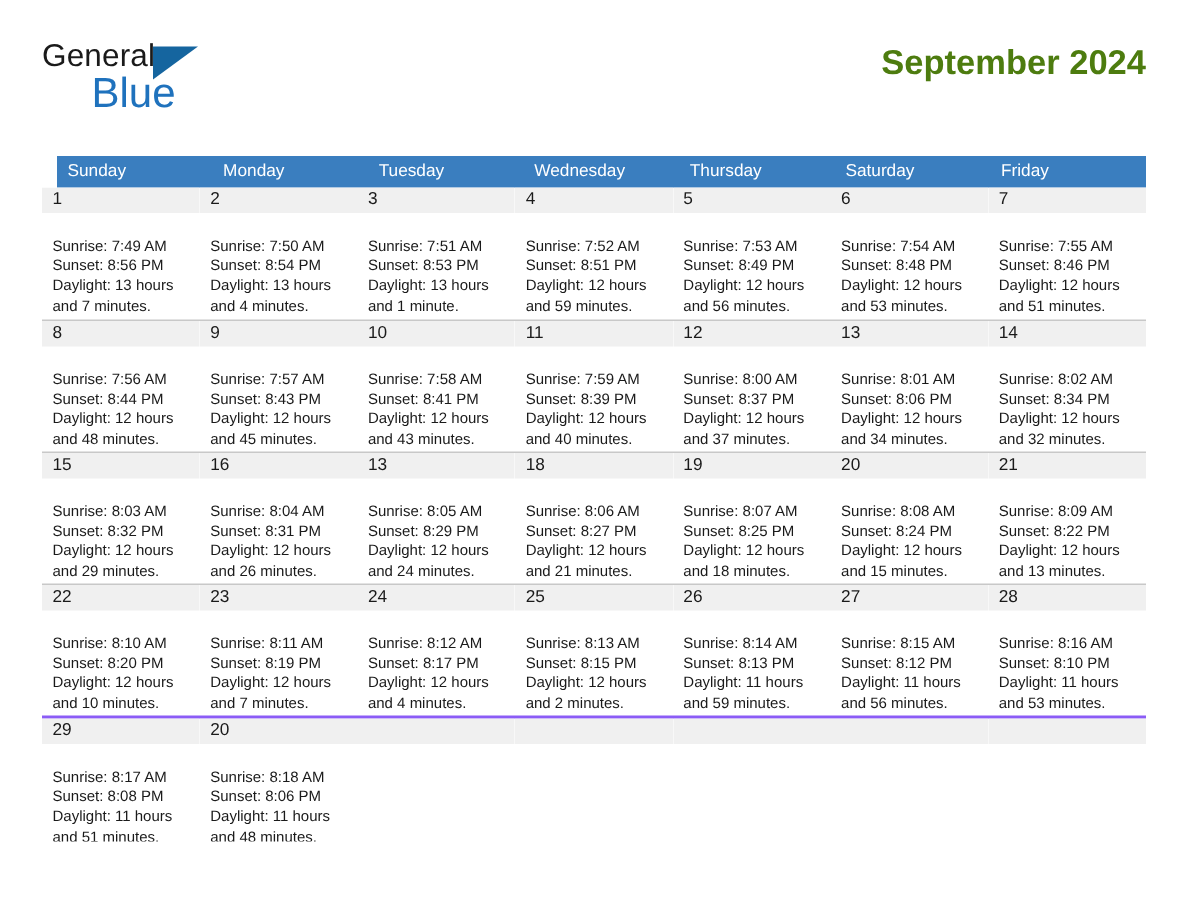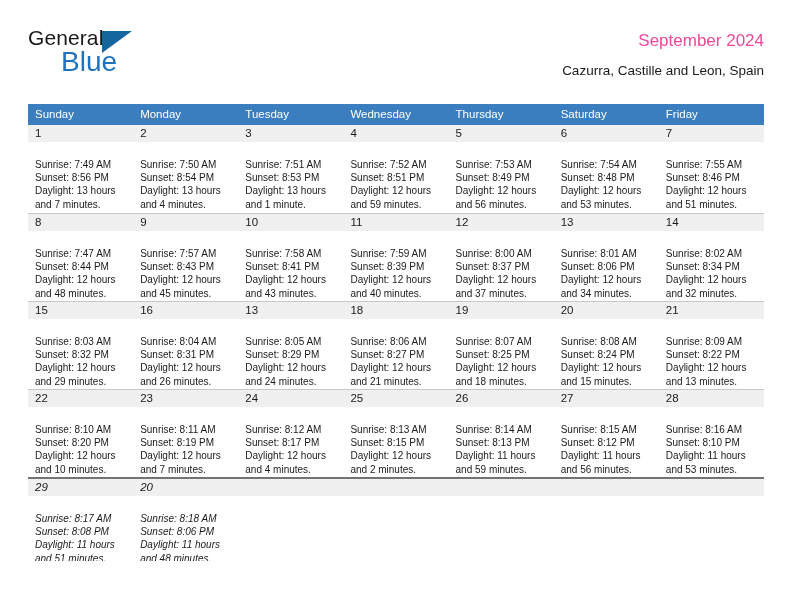--- a/index.html
+++ b/index.html
@@ -63,23 +63,23 @@
     border-bottom: 22px solid transparent;
   }
 
   .title-wrap {
     position: absolute;
     right: 0;
     top: 0;
     text-align: right;
   }
   .cal-title {
-    font-size: 17px;
-    font-weight: normal;
-    color: #ec4899;
+    font-size: 23px;
+    font-weight: bold;
+    color: #4d7c0f;
     line-height: 30px;
     white-space: nowrap;
   }
   .cal-subtitle {
     margin-top: 7px;
     font-size: 13.5px;
     color: #1a1a1a;
     line-height: 16px;
     white-space: nowrap;
   }
@@ -88,20 +88,21 @@
   .calendar {
     position: absolute;
     left: 28px;
     top: 104px;
     width: 736px;
   }
   .weekday-row {
     display: flex;
     background: #3a7ebf;
     height: 21px;
+    margin-left: 10px;
   }
   .weekday {
     flex: 1 1 0;
     color: #ffffff;
     font-size: 11.5px;
     line-height: 21px;
     padding-left: 7px;
     box-sizing: border-box;
     white-space: nowrap;
     overflow: hidden;
@@ -109,23 +110,22 @@
   .week-row {
     display: flex;
     border-top: 1px solid #c8c8c8;
     height: 88px;
     box-sizing: border-box;
   }
   .week-row.first {
     border-top: none;
   }
   .week-row.last {
-    border-top: 2px solid #737373;
+    border-top: 2px solid #8b5cf6;
     height: 84px;
-    font-style: italic;
   }
   .day-cell {
     flex: 1 1 0;
     box-sizing: border-box;
     position: relative;
     overflow: hidden;
   }
   .daynum-band {
     height: 17px;
     background: #f0f0f0;
@@ -156,21 +156,20 @@
   <div class="header">
 
     <div class="logo">
       <span class="logo-general">General</span>
       <span class="logo-flag"></span>
       <span class="logo-blue">Blue</span>
     </div>
 
     <div class="title-wrap">
       <div class="cal-title">September 2024</div>
-      <div class="cal-subtitle">Cazurra, Castille and Leon, Spain</div>
     </div>
 
   </div>
 
   <div class="calendar">
     <div class="weekday-row">
       <div class="weekday">Sunday</div>
       <div class="weekday">Monday</div>
       <div class="weekday">Tuesday</div>
       <div class="weekday">Wednesday</div>
@@ -242,21 +241,21 @@
           <div>Daylight: 12 hours</div>
           <div>and 51 minutes.</div>
         </div>
       </div>
     </div>
 
     <div class="week-row">
       <div class="day-cell">
         <div class="daynum-band">8</div>
         <div class="day-info">
-          <div>Sunrise: 7:47 AM</div>
+          <div>Sunrise: 7:56 AM</div>
           <div>Sunset: 8:44 PM</div>
           <div>Daylight: 12 hours</div>
           <div>and 48 minutes.</div>
         </div>
       </div>
       <div class="day-cell">
         <div class="daynum-band">9</div>
         <div class="day-info">
           <div>Sunrise: 7:57 AM</div>
           <div>Sunset: 8:43 PM</div>

